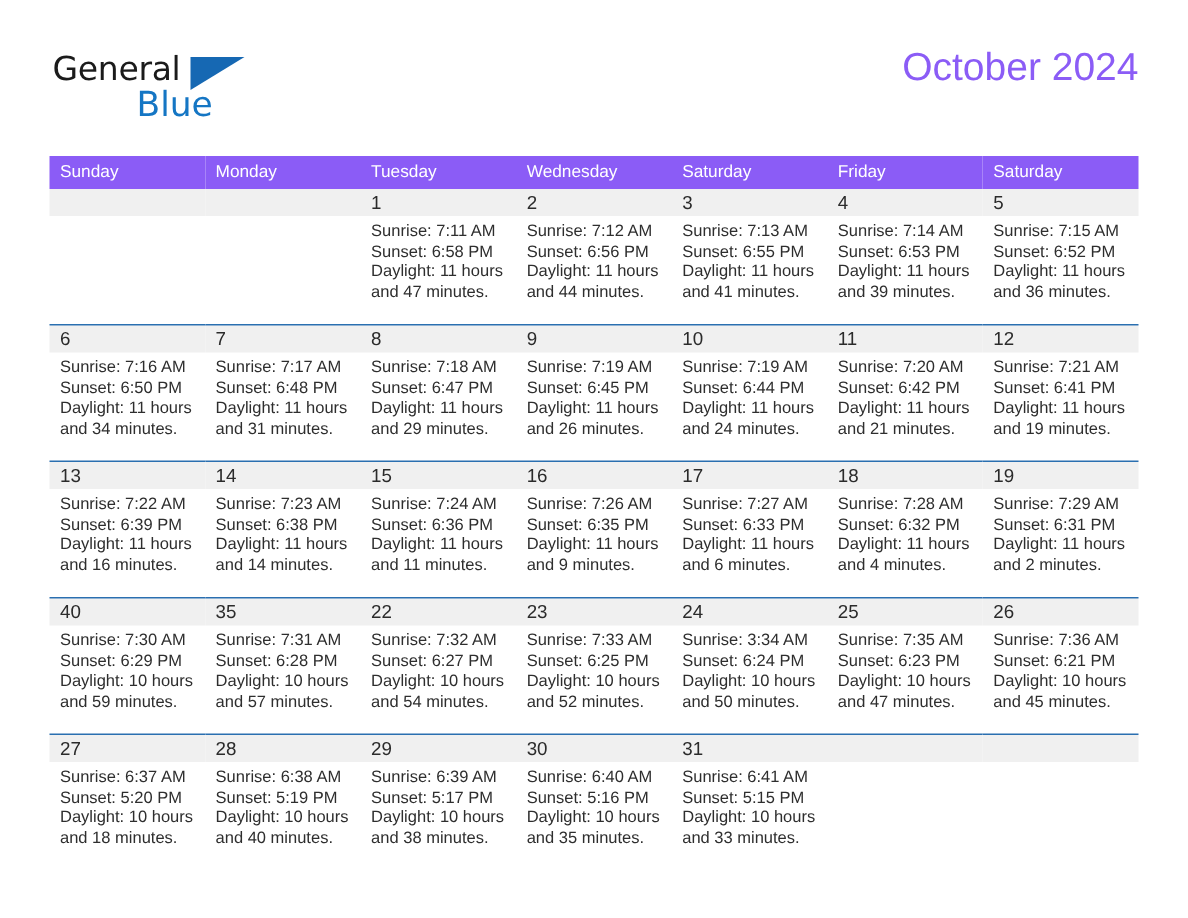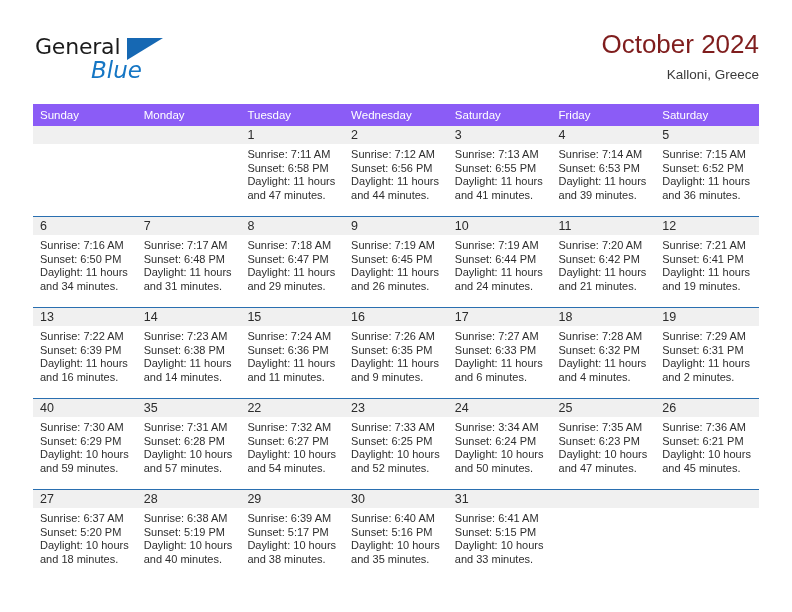--- a/index.html
+++ b/index.html
@@ -60,32 +60,31 @@
   }
   .brand-blue {
     position: absolute;
     left: 58px;
     top: 29px;
     font-size: 23px;
     color: #1576c4;
     font-family: "DejaVu Sans", sans-serif;
     font-weight: 400;
     line-height: 1;
-    font-style: italic;
   }
 
   .title-block {
     position: absolute;
     right: 0;
     top: 0;
     text-align: right;
   }
   .cal-title {
     font-size: 26px;
-    color: #7f1d1d;
+    color: #8b5cf6;
     font-weight: 400;
     line-height: 1.15;
     white-space: nowrap;
   }
   .cal-subtitle {
     margin-top: 7px;
     font-size: 13.5px;
     color: #3a3a3a;
     font-weight: 400;
     line-height: 1.15;
@@ -156,21 +155,20 @@
   <div class="header">
 
     <div class="brand">
       <span class="brand-general">General</span>
       <span class="brand-triangle"></span>
       <span class="brand-blue">Blue</span>
     </div>
 
     <div class="title-block">
       <div class="cal-title">October 2024</div>
-      <div class="cal-subtitle">Kalloni, Greece</div>
     </div>
 
   </div>
 
   <table class="calendar">
     <colgroup>
       <col>
         <col>
         <col>
         <col>

